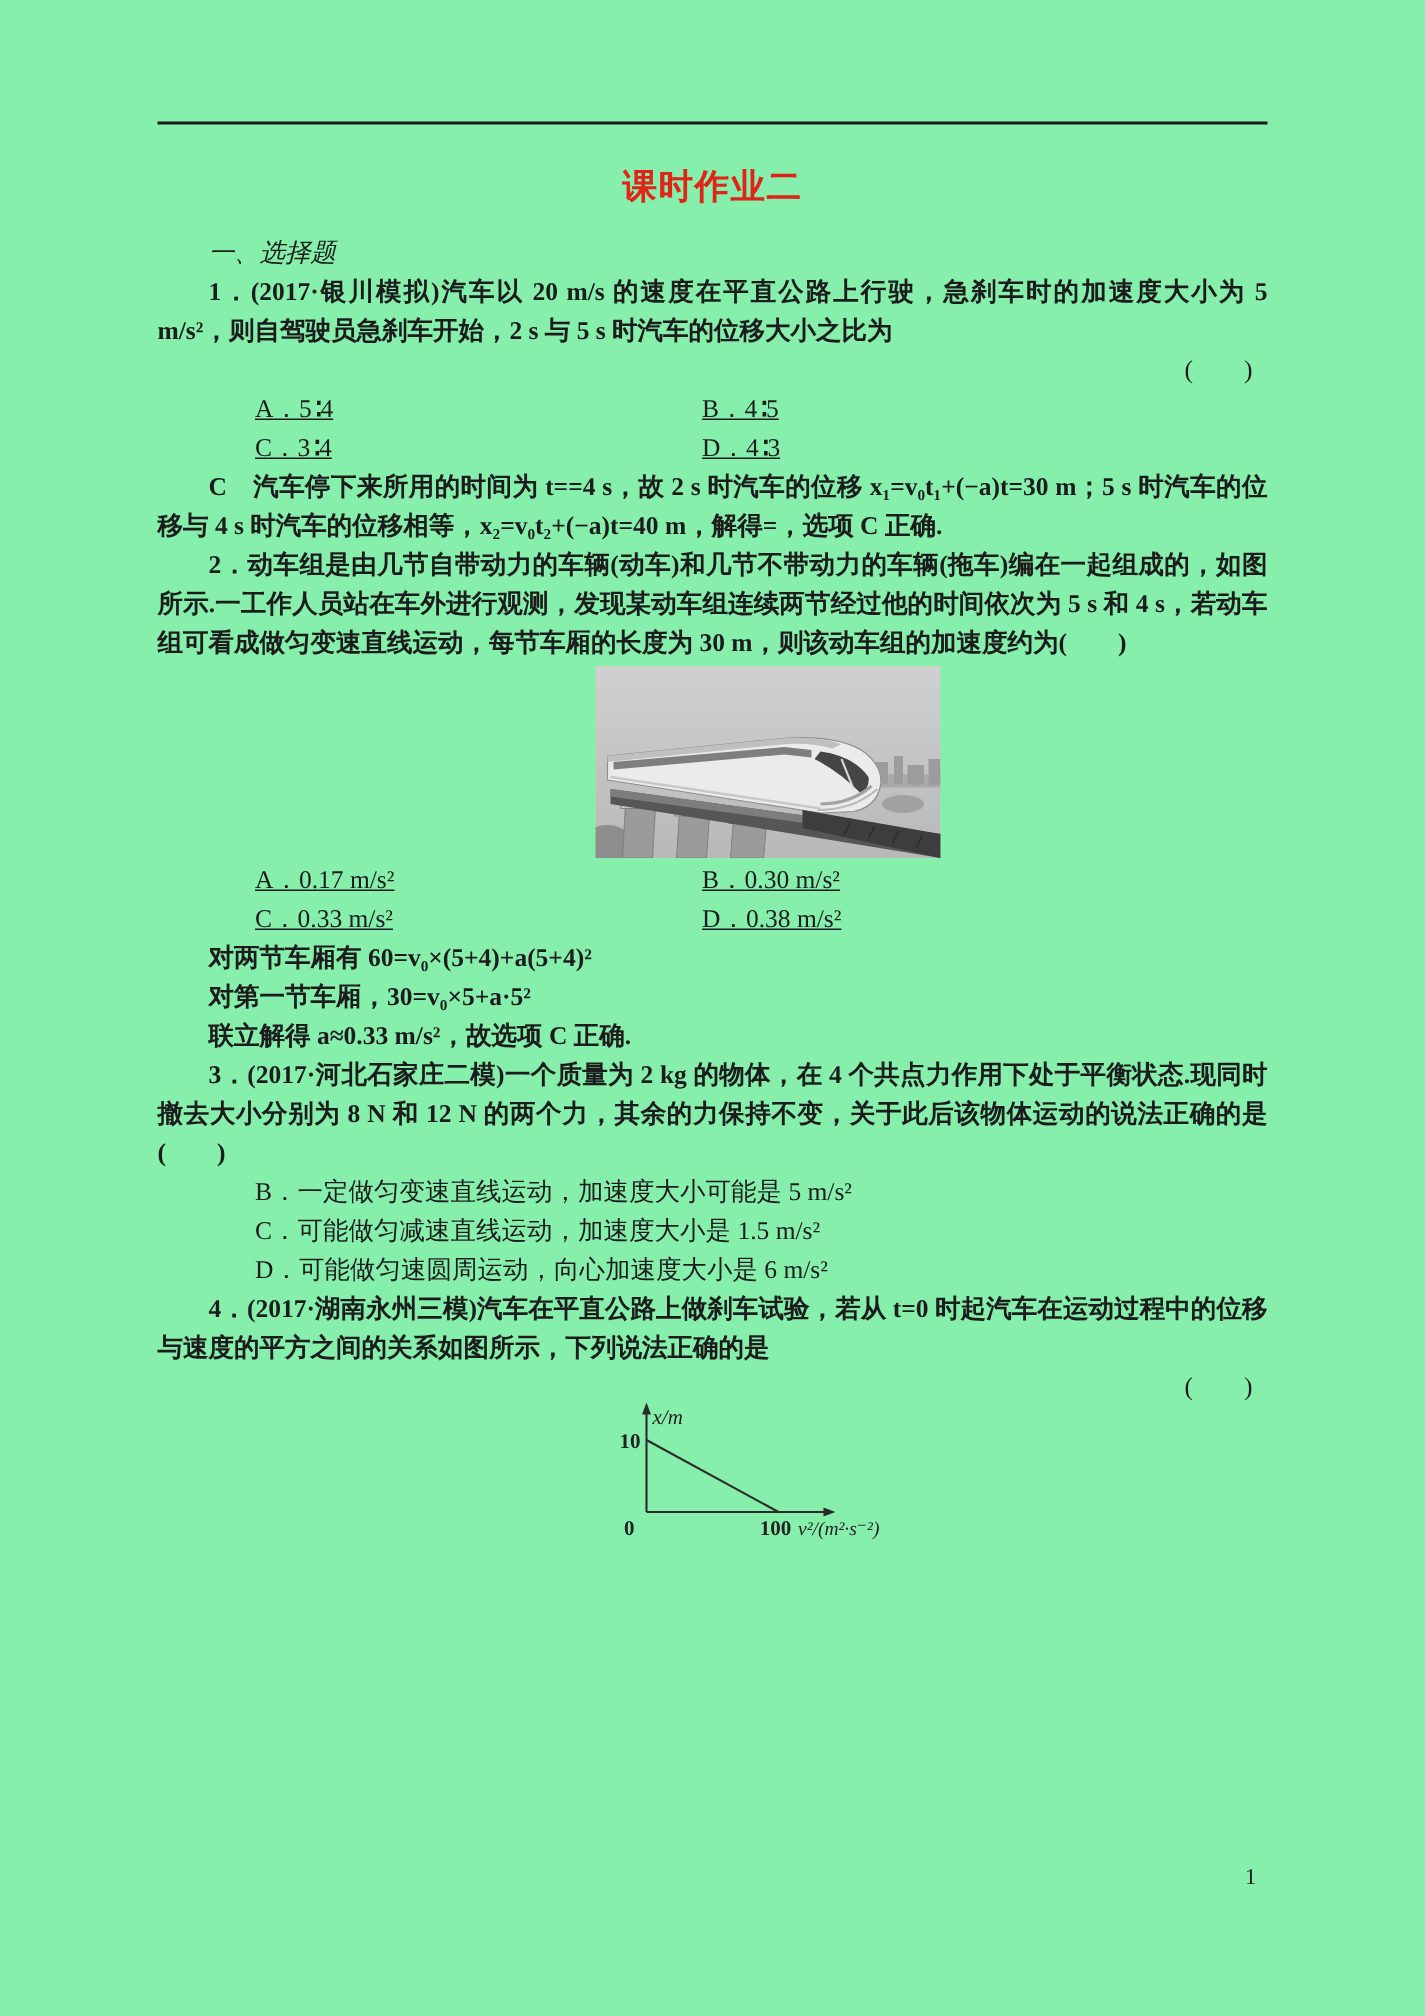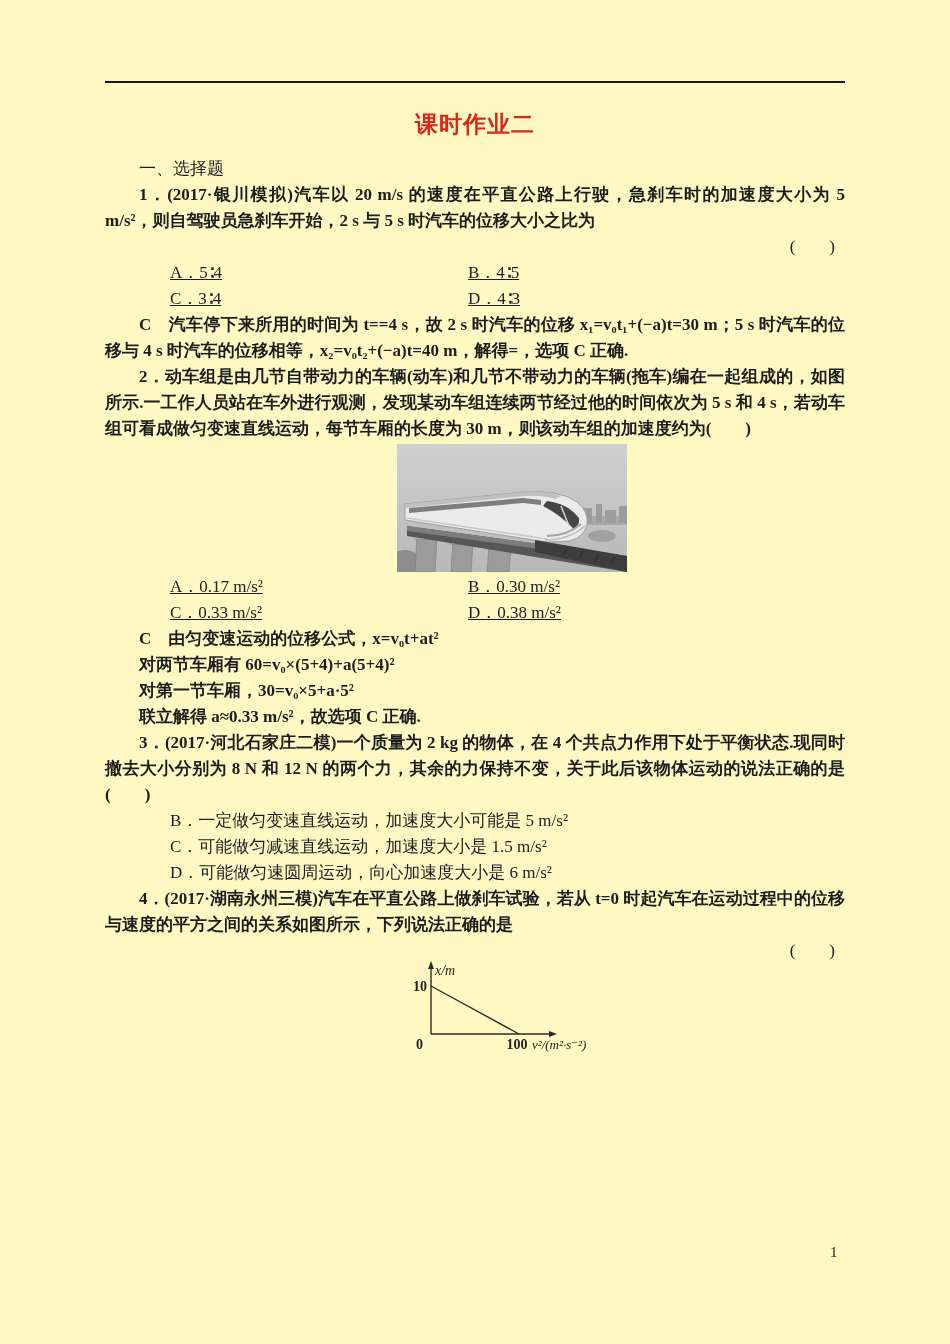--- a/index.html
+++ b/index.html
@@ -1,26 +1,26 @@
 <!DOCTYPE html>
 <html><head>
 <meta charset="utf-8">
 <style>
   html,body{margin:0;padding:0;background:#ffffff;}
   .page{
-    position:relative;width:950px;height:1344px;background:#fef9c3;
+    position:relative;width:950px;height:1344px;background:#86efac;
     font-family:"Liberation Serif","DejaVu Serif",serif;
     color:#1c1c1c;font-size:17px;line-height:26px;overflow:hidden;
   }
   .top-rule{position:absolute;left:105px;top:81px;width:740px;height:0;
     border-top:2.5px solid #1b1b1b;}
   .content{position:absolute;left:105px;top:96px;width:740px;}
   .doc-title{margin:12px 0 0 0;text-align:center;font-size:23px;line-height:34px;
     font-weight:bold;letter-spacing:1px;}
-  .sect-heading{margin:14px 0 0 0;text-indent:34px;}
+  .sect-heading{margin:14px 0 0 0;text-indent:34px;font-style:italic;}
   .para{margin:0;text-indent:34px;text-align:justify;font-weight:bold;}
   .blank-line{margin:0;text-align:right;padding-right:10px;}
   .opts-grid{display:grid;grid-template-columns:298px auto;margin-left:65px;}
   .opt{white-space:nowrap;text-decoration:underline;}
   .opt-lines{margin-left:65px;}
   .opt-line{white-space:nowrap;}
   .train-fig{margin:2px 0 2px 292px;width:230px;height:128px;padding:0;}
   .graph-fig{margin:-4px 0 0 300px;width:210px;height:100px;padding:0;}
   figure{display:block;}
   .page-num{position:absolute;left:830px;top:1242px;font-size:15px;line-height:20px;}
@@ -101,21 +101,20 @@
         </g>
       </svg>
     </figure>
 
     <div class="opts-grid">
       <div class="opt">A．0.17 m/s²</div>
       <div class="opt">B．0.30 m/s²</div>
       <div class="opt">C．0.33 m/s²</div>
       <div class="opt">D．0.38 m/s²</div>
     </div>
-    <p class="para">C　由匀变速运动的位移公式，x=v₀t+at²</p>
     <p class="para">对两节车厢有 60=v₀×(5+4)+a(5+4)²</p>
     <p class="para">对第一节车厢，30=v₀×5+a·5²</p>
     <p class="para">联立解得 a≈0.33 m/s²，故选项 C 正确.</p>
 
     <p class="para">3．(2017·河北石家庄二模)一个质量为 2 kg 的物体，在 4 个共点力作用下处于平衡状态.现同时撤去大小分别为 8 N 和 12 N 的两个力，其余的力保持不变，关于此后该物体运动的说法正确的是(　　)</p>
     <div class="opt-lines">
       <div class="opt-line">B．一定做匀变速直线运动，加速度大小可能是 5 m/s²</div>
       <div class="opt-line">C．可能做匀减速直线运动，加速度大小是 1.5 m/s²</div>
       <div class="opt-line">D．可能做匀速圆周运动，向心加速度大小是 6 m/s²</div>
     </div>

